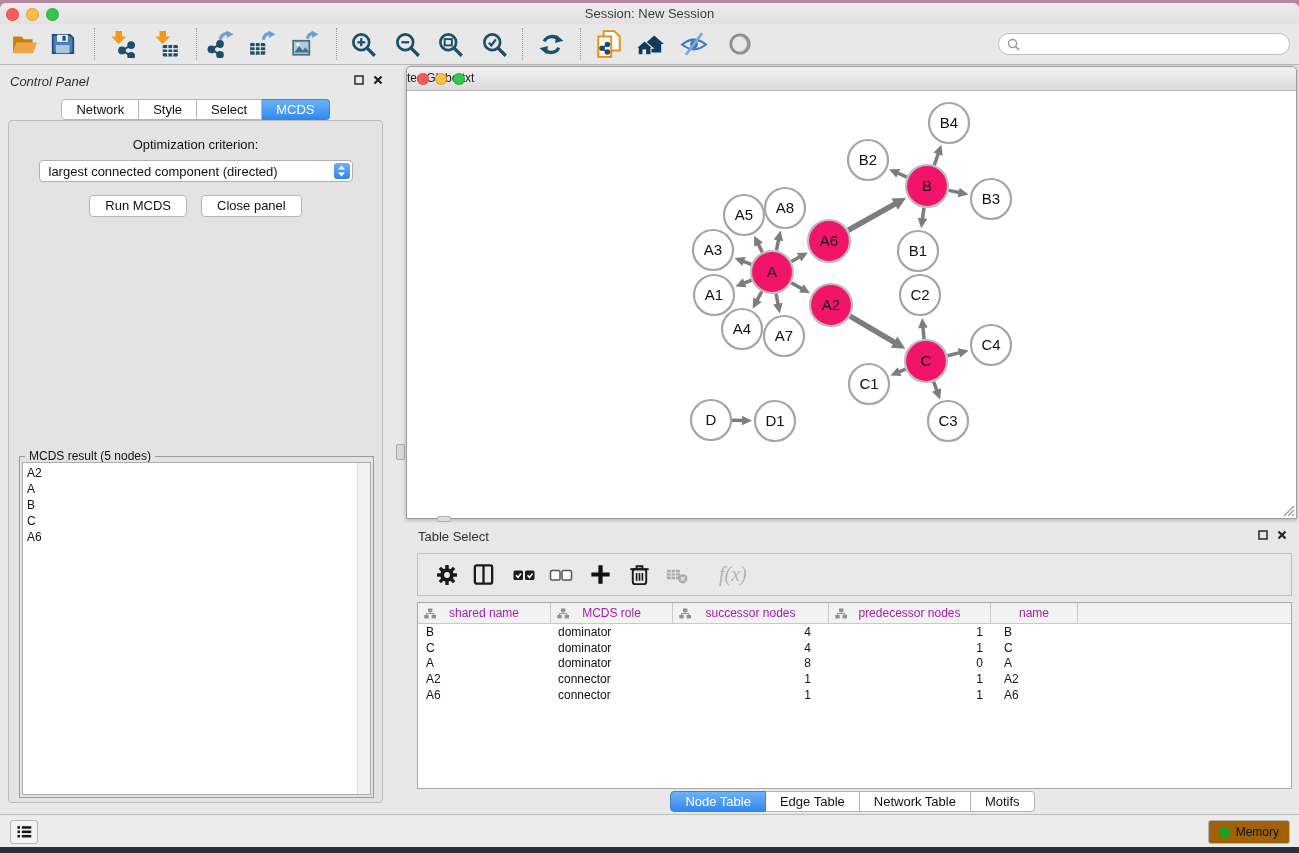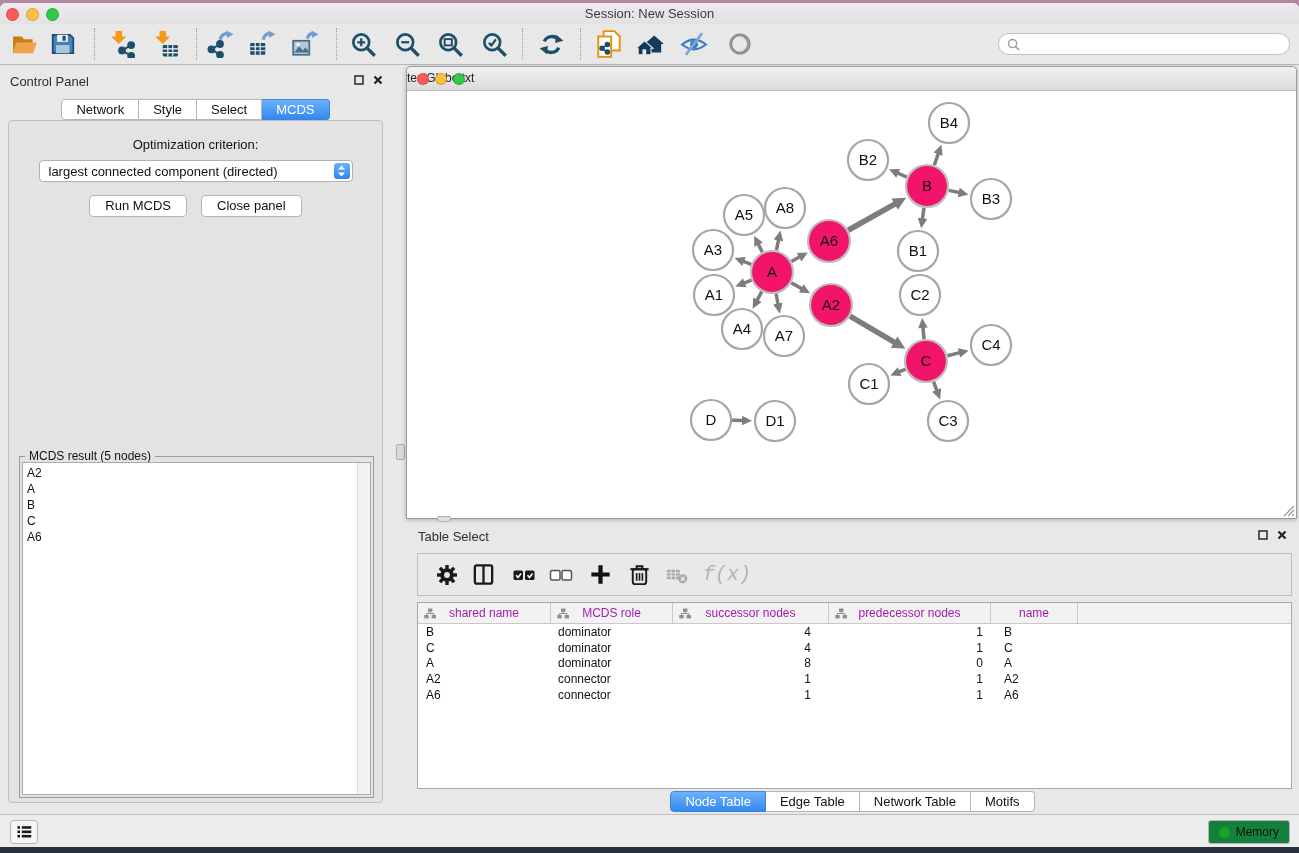--- a/index.html
+++ b/index.html
@@ -15,21 +15,21 @@
   
   .toolbar { position:absolute; left:0; top:21px; width:100%; height:41px; display:flex; align-items:center; border-bottom:1px solid #b9b9b9; background:#e8e8e8; }
   .tbtn { width:36px; height:34px; display:flex; align-items:center; justify-content:center; flex:none; }
   .tsep { height:32px; border-left:1px dotted #9a9a9a; flex:none; }
   .searchbox { margin-left:auto; margin-right:9px; width:292px; height:22px; background:#fff; border:1px solid #c2c2c2; border-radius:12px; display:flex; align-items:center; padding:0 8px; }
   .searchbox input { border:none; outline:none; flex:1; font-size:12px; margin-left:5px; background:transparent; }
   
   .workspace { position:absolute; left:0; top:63px; width:100%; height:751px; }
   
   .control-panel { position:absolute; left:0; top:0; width:391px; height:750px; }
-  .cp-header { position:absolute; left:10px; top:8px; font-size:13px; color:#2e2e2e; }
+  .cp-header { position:absolute; left:10px; top:8px; font-size:13px; color:#2e2e2e;font-style:italic; }
   .panel-icons { position:absolute; right:8px; top:9px; display:flex; gap:9px; align-items:center; }
   .cp-tabs { position:absolute; left:0; top:33px; width:100%; display:flex; justify-content:center; }
   .tab { height:21px; line-height:19px; padding:0 14px; background:#fff; border:1px solid #b5b5b5; border-left:none; font-size:13px; color:#111; cursor:default; }
   .tab:first-child { border-left:1px solid #b5b5b5; border-radius:4px 0 0 4px; }
   .tab:last-child { border-radius:0 4px 4px 0; }
   .tab.active { background:linear-gradient(#6cb2f8,#3388f0); border-color:#3d85d8; color:#fff; }
   .cp-content { position:absolute; left:8px; top:54px; width:375px; height:683px; background:#e3e3e3; border:1px solid #bdbdbd; border-radius:4px; }
   .opt-label { text-align:center; margin-top:16px; font-size:13px; color:#111; }
   .selectbox { position:relative; margin:8px auto 0; width:314px; height:22px; background:#fff; border:1px solid #b0b0b0; border-radius:4px; font-size:13px; color:#111; display:flex; align-items:center; padding-left:9px; }
   .sel-stepper { position:absolute; right:2px; top:2px; width:16px; height:16px; border-radius:3px; background:linear-gradient(#6cb2f8,#2f83ef); display:flex; flex-direction:column; align-items:center; justify-content:center; }
@@ -51,36 +51,36 @@
   .net-title { text-align:left; font-size:12px; color:#222; line-height:23px; }
   .net-canvas { position:relative; width:889px; height:427px; background:#fff; overflow:hidden; }
   .resize-grip { position:absolute; right:1px; bottom:1px; }
   .h-grip { position:absolute; left:437px; top:450px; width:14px; height:6px; background:#dedede; border:1px solid #b0b0b0; border-radius:2px; }
   
   .table-panel { position:absolute; left:406px; top:457px; width:893px; height:294px; }
   .tp-header { position:absolute; left:12px; top:6px; font-size:13px; color:#2e2e2e; }
   .tp-panel-icons { position:absolute; right:12px; top:7px; display:flex; gap:9px; align-items:center; }
   .tp-toolbar { position:absolute; left:11px; top:30px; width:875px; height:43px; background:#e9e9e9; border:1px solid #bfbfbf; display:flex; align-items:center; padding-left:10px; }
   .ticon { width:37px; height:36px; display:flex; align-items:center; justify-content:center; flex:none; }
-  .fx-label { font-family:Liberation Mono, monospace; font-style:italic; font-size:20px; color:#b3b3b3; margin-left:8px; }
+  .fx-label { font-family:Liberation Serif, serif; font-style:italic; font-size:20px; color:#b3b3b3; margin-left:24px; }
   .table-wrap { position:absolute; left:11px; top:79px; width:875px; height:187px; background:#fff; border:1px solid #a9a9a9; }
   .thead { display:flex; height:21px; background:#f2f2f2; border-bottom:1px solid #c9c9c9; }
   .th { position:relative; display:flex; align-items:center; justify-content:center; font-size:12px; color:#a21caf; border-right:1px solid #c9c9c9; }
   .th .tree { position:absolute; left:6px; top:5px; }
   .th-fill { flex:1; border-right:none !important; }
   .trow { display:flex; height:15.7px; align-items:center; }
   .cell { font-size:12px; color:#111; overflow:hidden; white-space:nowrap; }
   .c0 { width:133px; padding-left:8px; } .c1 { width:122px; padding-left:7px; }
   .c2 { width:156px; text-align:right; padding-right:18px; } .c3 { width:162px; text-align:right; padding-right:8px; }
   .c4 { width:87px; padding-left:13px; }
   .bottom-tabs { position:absolute; left:0; top:268px; width:100%; display:flex; justify-content:center; }
   
   .statusbar { position:absolute; left:0; top:811px; width:100%; height:34px; background:#ececec; border-top:1px solid #bdbdbd; }
   .status-left-btn { position:absolute; left:10px; top:5px; width:28px; height:24px; background:#f5f5f5; border:1px solid #b5b5b5; border-radius:3px; display:flex; align-items:center; justify-content:center; }
-  .memory-btn { position:absolute; right:9px; top:5px; height:24px; background:#15803d; border:1px solid #b5b5b5; border-radius:3px; display:flex; align-items:center; gap:6px; padding:0 10px; font-size:12px; color:#111; }
+  .memory-btn { position:absolute; right:9px; top:5px; height:24px; background:#a16207; border:1px solid #b5b5b5; border-radius:3px; display:flex; align-items:center; gap:6px; padding:0 10px; font-size:12px; color:#111; }
   .mem-dot { width:11px; height:11px; border-radius:50%; background:#17a325; }
 </style>
 </head>
 <body>
 
 <div id="app">
   <div class="main-window">
 
     <div class="titlebar">
       <div class="lights">

